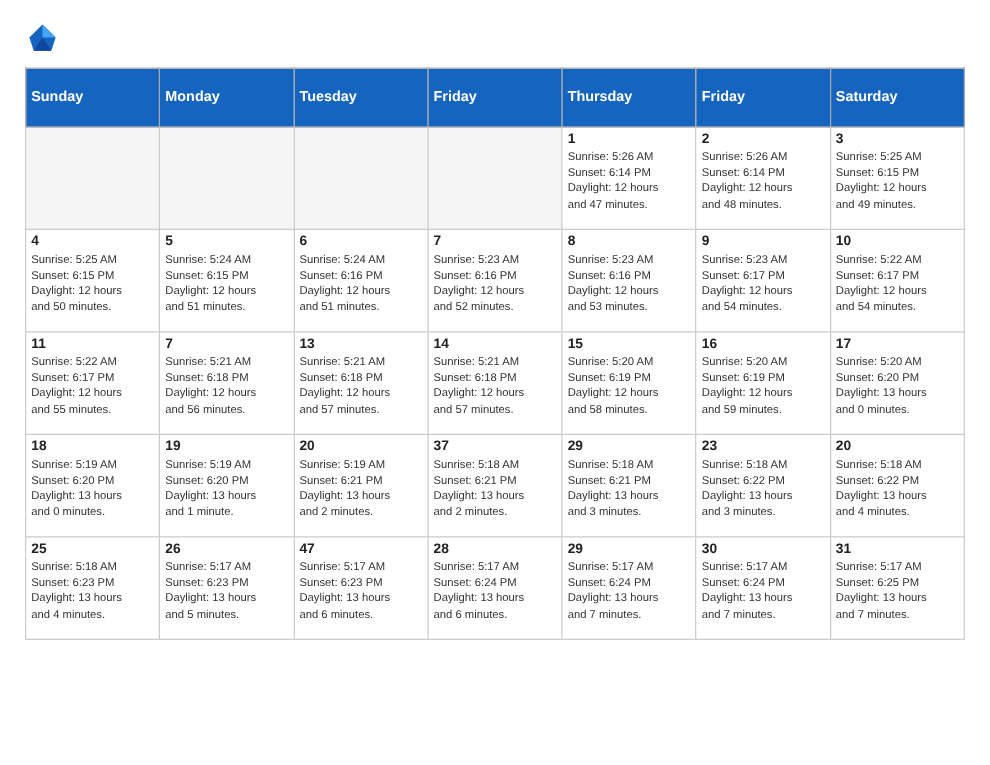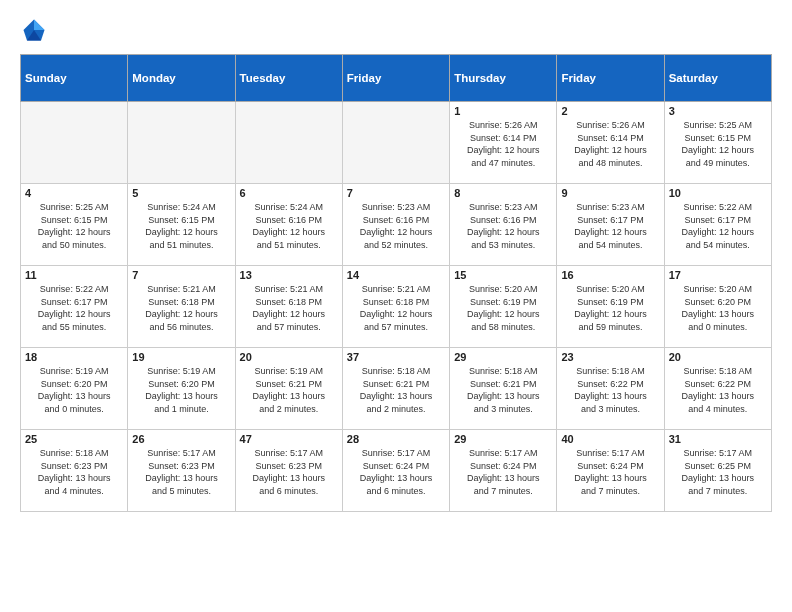--- a/index.html
+++ b/index.html
@@ -84,21 +84,20 @@
       font-size: 11px;
       font-weight: bold;
       color: #222;
       display: block;
       margin-bottom: 2px;
     }
     .day-info {
       font-size: 9px;
       line-height: 1.4;
       color: #333;
-      text-align: center;
     }
   </style>
 </head>
 <body>
 
 <div class="page">
   <div class="header">
     <div class="logo">
       <svg class="logo-icon" viewBox="0 0 40 40">
         <polygon points="20,5 35,20 30,35 10,35 5,20" fill="#1565c0"></polygon>
@@ -339,21 +338,21 @@
 and 6 minutes.</div>
           </td>
           <td>
             <span class="day-number">29</span>
             <div class="day-info" style="white-space: pre-line;">Sunrise: 5:17 AM
 Sunset: 6:24 PM
 Daylight: 13 hours
 and 7 minutes.</div>
           </td>
           <td>
-            <span class="day-number">40</span>
+            <span class="day-number">30</span>
             <div class="day-info" style="white-space: pre-line;">Sunrise: 5:17 AM
 Sunset: 6:24 PM
 Daylight: 13 hours
 and 7 minutes.</div>
           </td>
           <td>
             <span class="day-number">31</span>
             <div class="day-info" style="white-space: pre-line;">Sunrise: 5:17 AM
 Sunset: 6:25 PM
 Daylight: 13 hours

